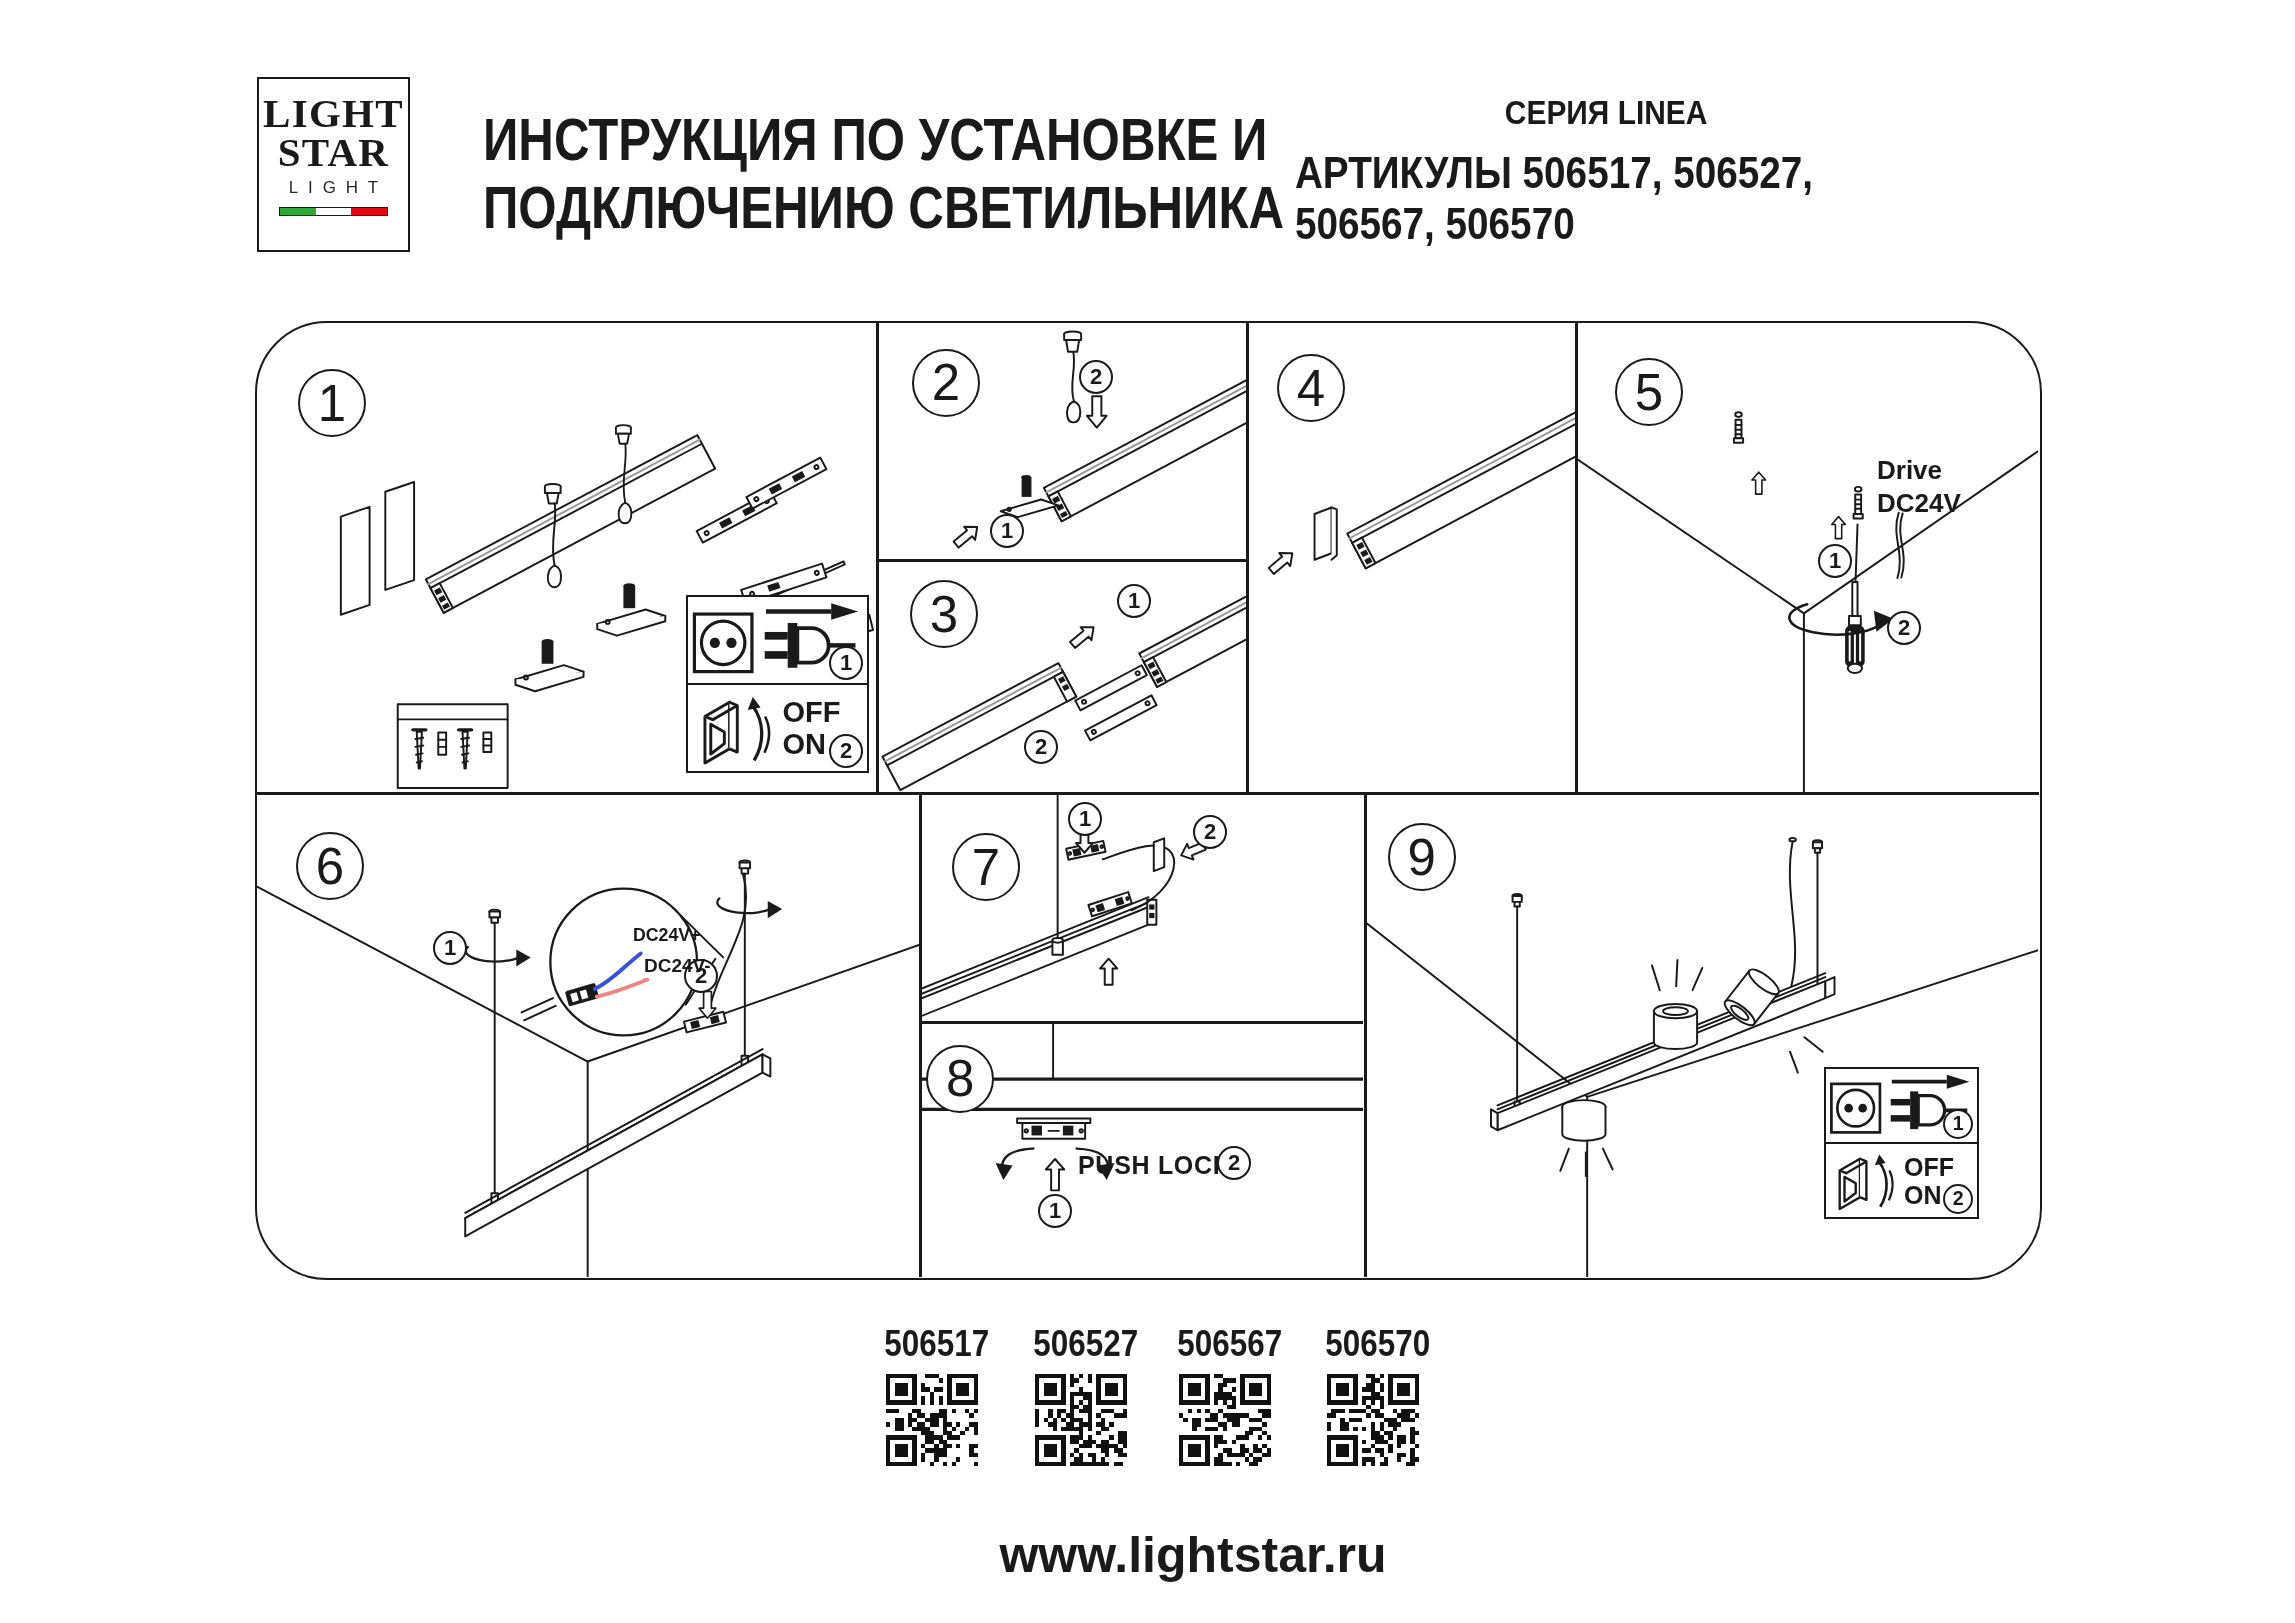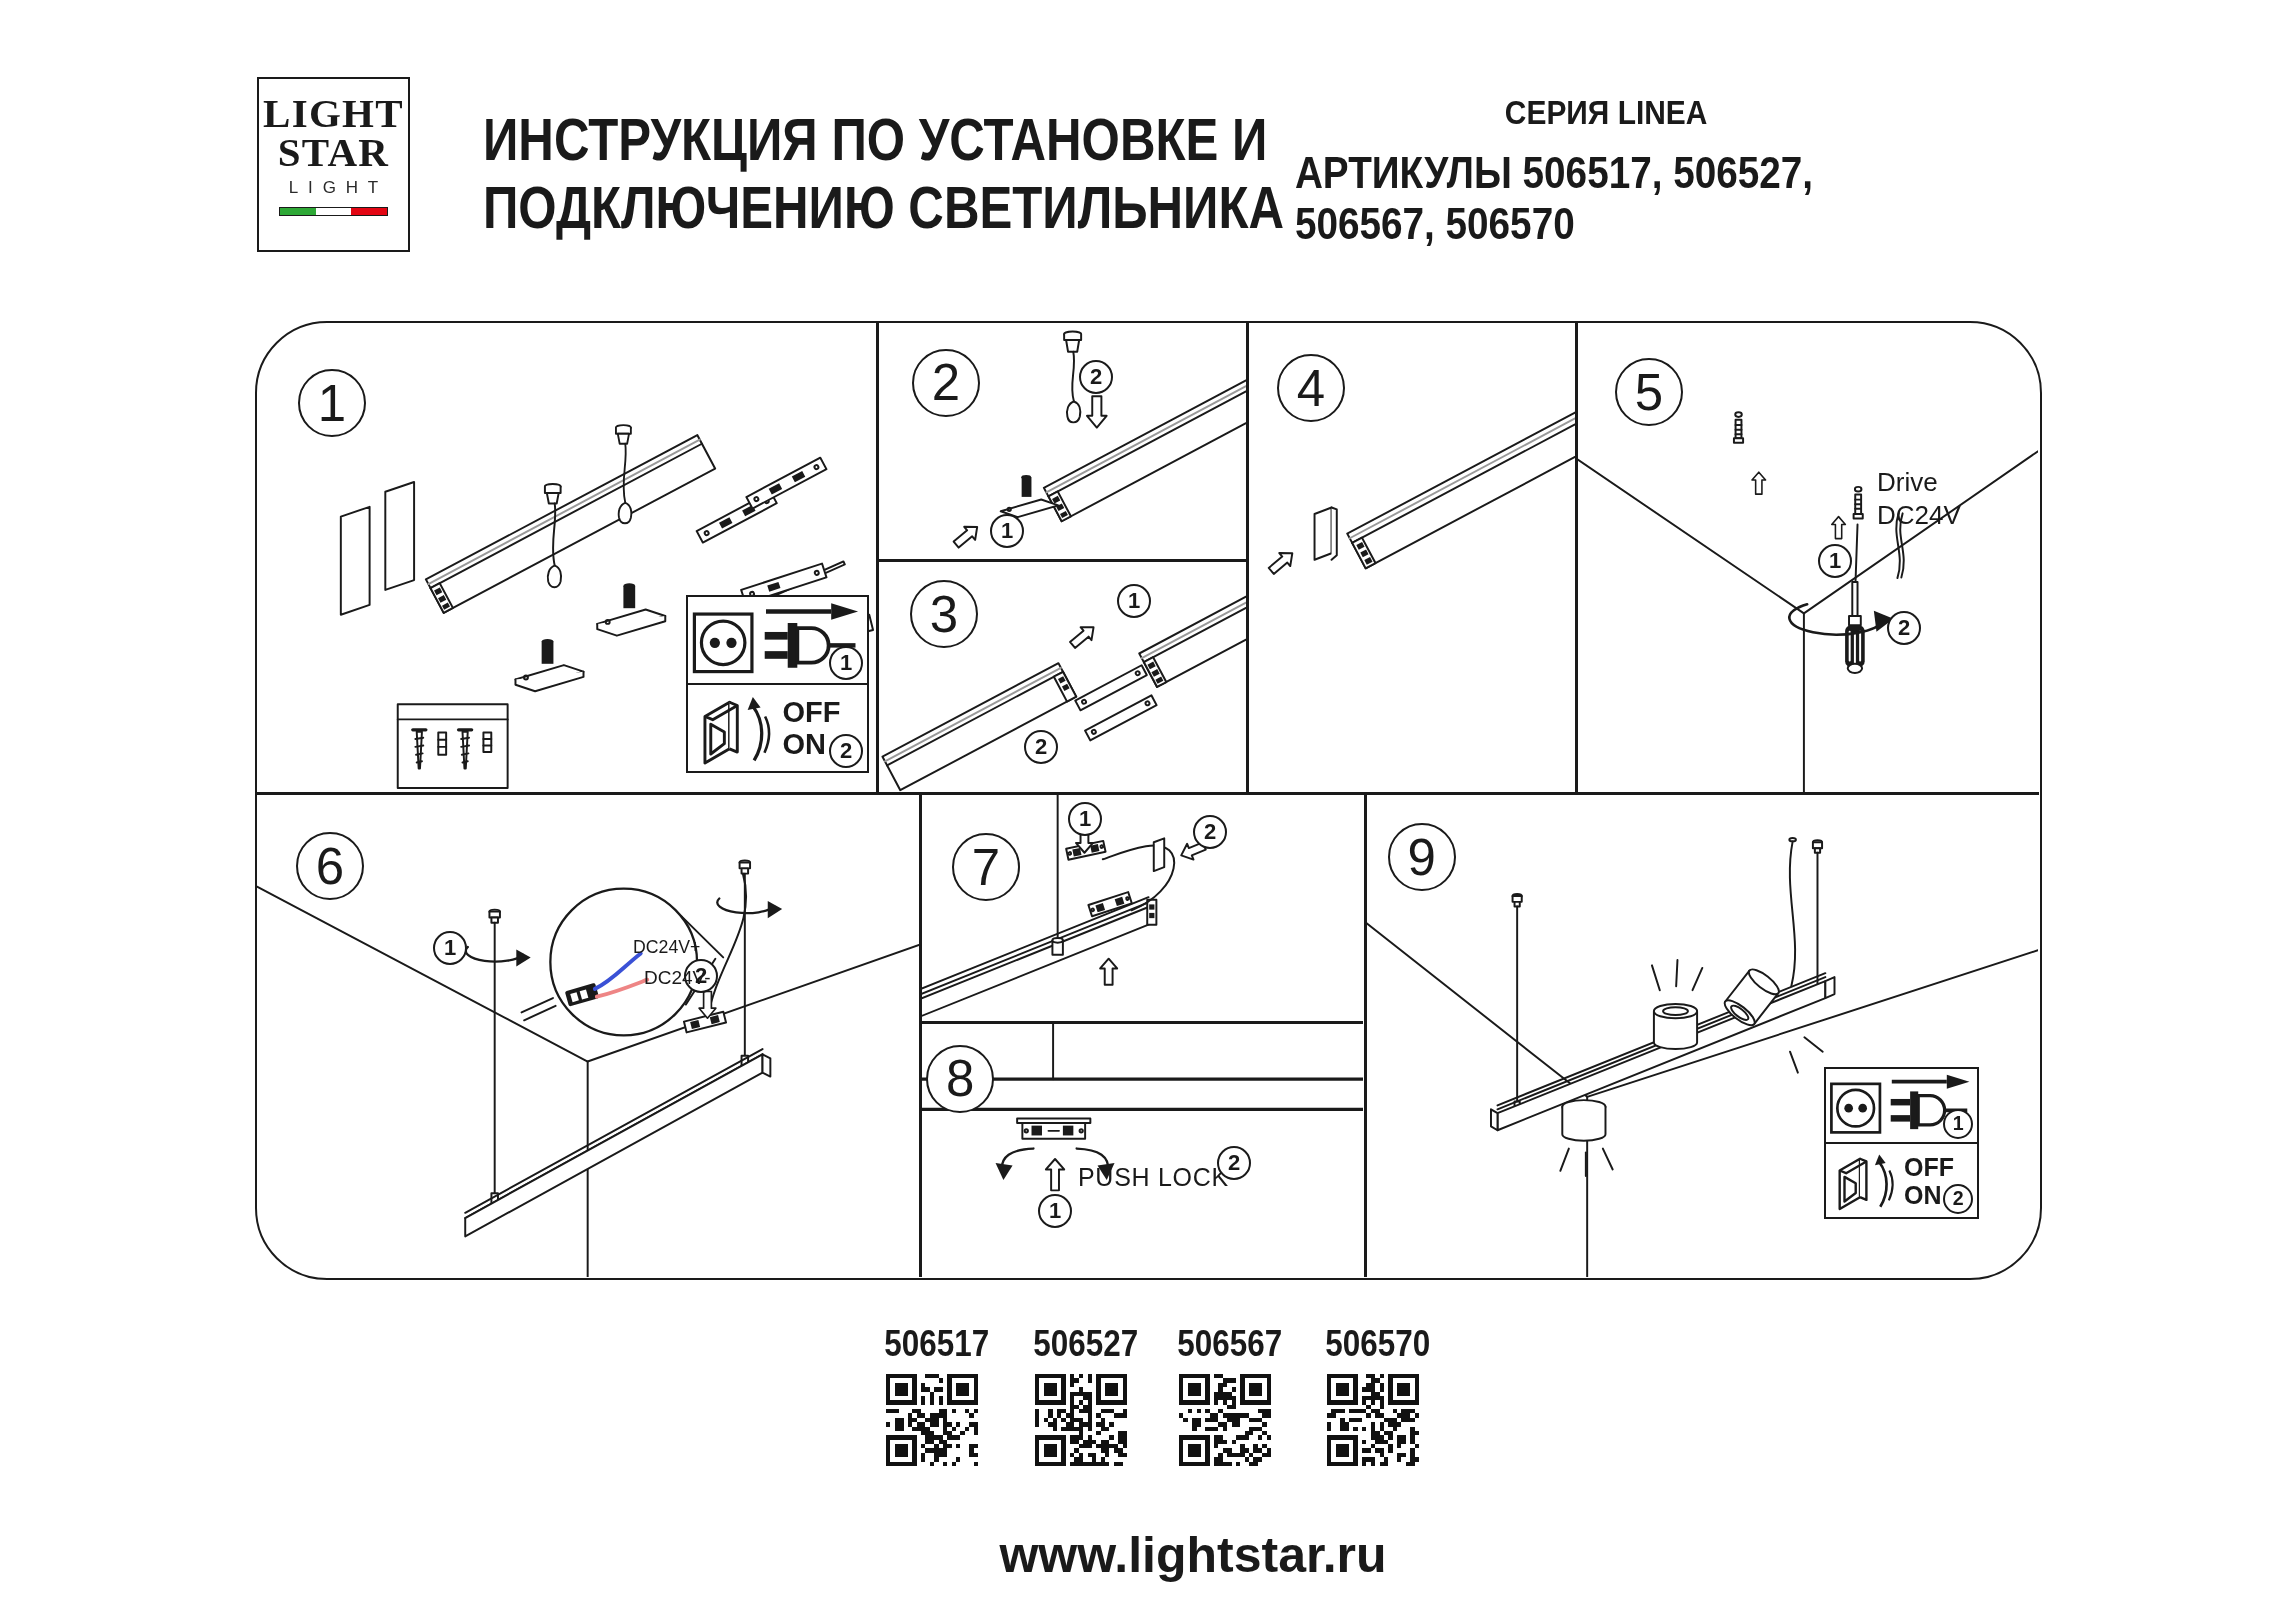--- a/index.html
+++ b/index.html
@@ -46,21 +46,21 @@
   .step {
     position:absolute; width:68px; height:68px; border:2px solid #1a1a1a; border-radius:50%;
     background:#fff; display:flex; align-items:center; justify-content:center;
     font-size:51px; font-weight:400; z-index:3;
   }
   .marker {
     position:absolute; width:34px; height:34px; border:2px solid #1a1a1a; border-radius:50%;
     background:#fff; display:flex; align-items:center; justify-content:center;
     font-size:22px; font-weight:700; z-index:3;
   }
-  .lbl { position:absolute; font-weight:400; white-space:nowrap; z-index:3;margin-top:12px; }
+  .lbl { position:absolute; font-weight:700; white-space:nowrap; z-index:3; }
 
   
   .power-inset { position:absolute; border:2.6px solid #1a1a1a; background:#fff;
     display:flex; flex-direction:column; z-index:2; }
   .pi-cell { position:relative; flex:1; display:flex; align-items:center; }
   .pi-cell + .pi-cell { border-top:2.6px solid #1a1a1a; }
   .pi-cell svg { display:block; }
   .pi-marker { right:3.9px; bottom:3.3px; }
   .onoff { font-weight:700; line-height:1.12; }
   .onoff span { display:block; }

